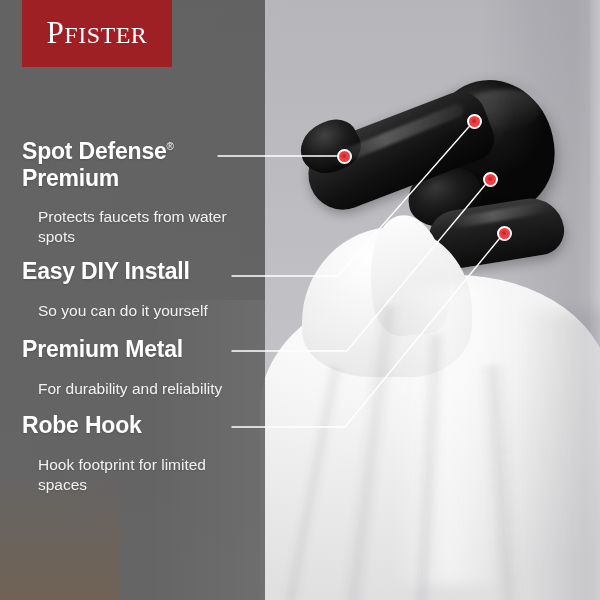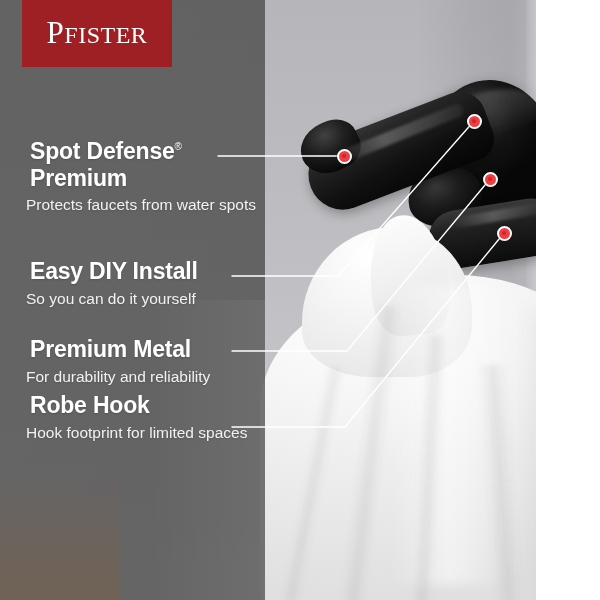--- a/index.html
+++ b/index.html
@@ -7,21 +7,21 @@
     margin: 0;
     padding: 0;
     background: #ffffff;
   }
   body {
     font-family: "Liberation Sans", sans-serif;
   }
 
   #scene {
     position: relative;
-    width: 536px;
+    width: 600px;
     height: 600px;
     overflow: hidden;
     background: #701a75;
   }
 
   
   .photo-wall {
     position: absolute;
     inset: 0;
     background:
@@ -316,42 +316,42 @@
     position: absolute;
     left: 22px;
     width: 240px;
     color: #ffffff;
   }
   .feature-title {
     font-size: 23px;
     font-weight: bold;
     line-height: 1.16;
     letter-spacing: -0.2px;
-    margin: 0 0 3px 8px;
+    margin: 0 0 3px 0;
     text-shadow: 0 1px 2px rgba(0,0,0,0.18);
   }
   .feature-title sup {
     font-size: 10px;
     font-weight: normal;
     vertical-align: super;
     line-height: 0;
   }
   .feature-desc {
     font-size: 15.5px;
     font-weight: normal;
     line-height: 1.30;
-    margin: 4px;
+    margin: 16px;
     color: #f2f2f2;
     text-shadow: 0 1px 2px rgba(0,0,0,0.15);
   }
 
   .feature.f1 { top: 138px; }
   .feature.f2 { top: 258px; }
   .feature.f3 { top: 336px; }
-  .feature.f4 { top: 392px; }
+  .feature.f4 { top: 412px; }
 
   
   .callout-layer {
     position: absolute;
     inset: 0;
     pointer-events: none;
   }
   .dot {
     position: absolute;
     width: 15px;

